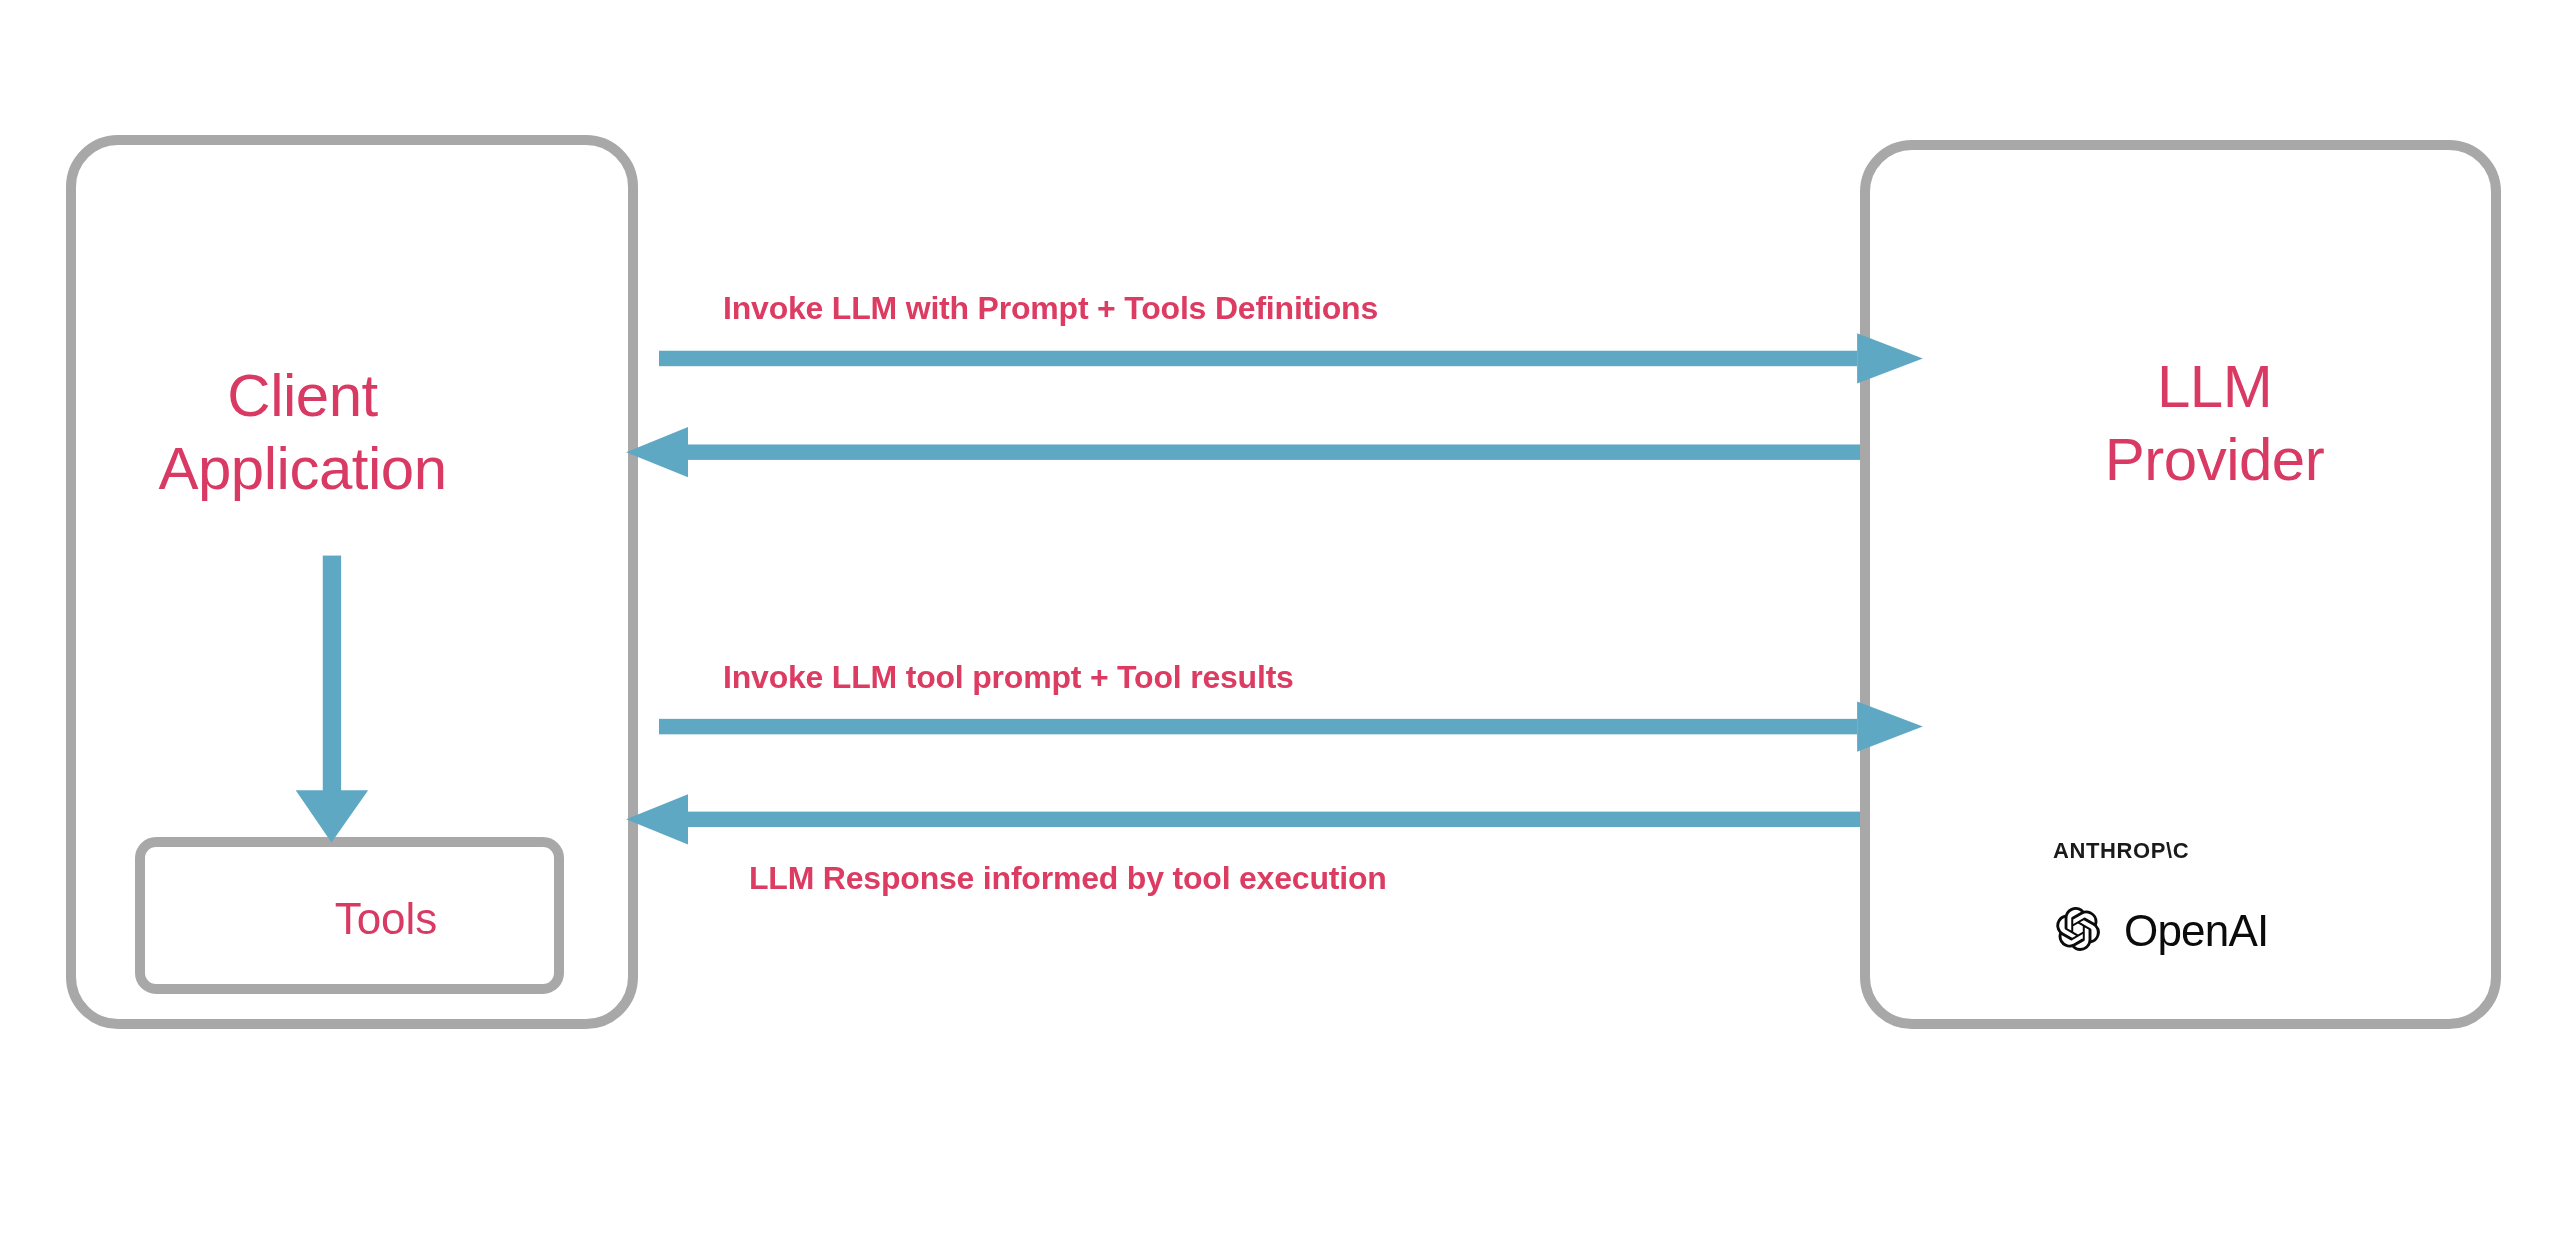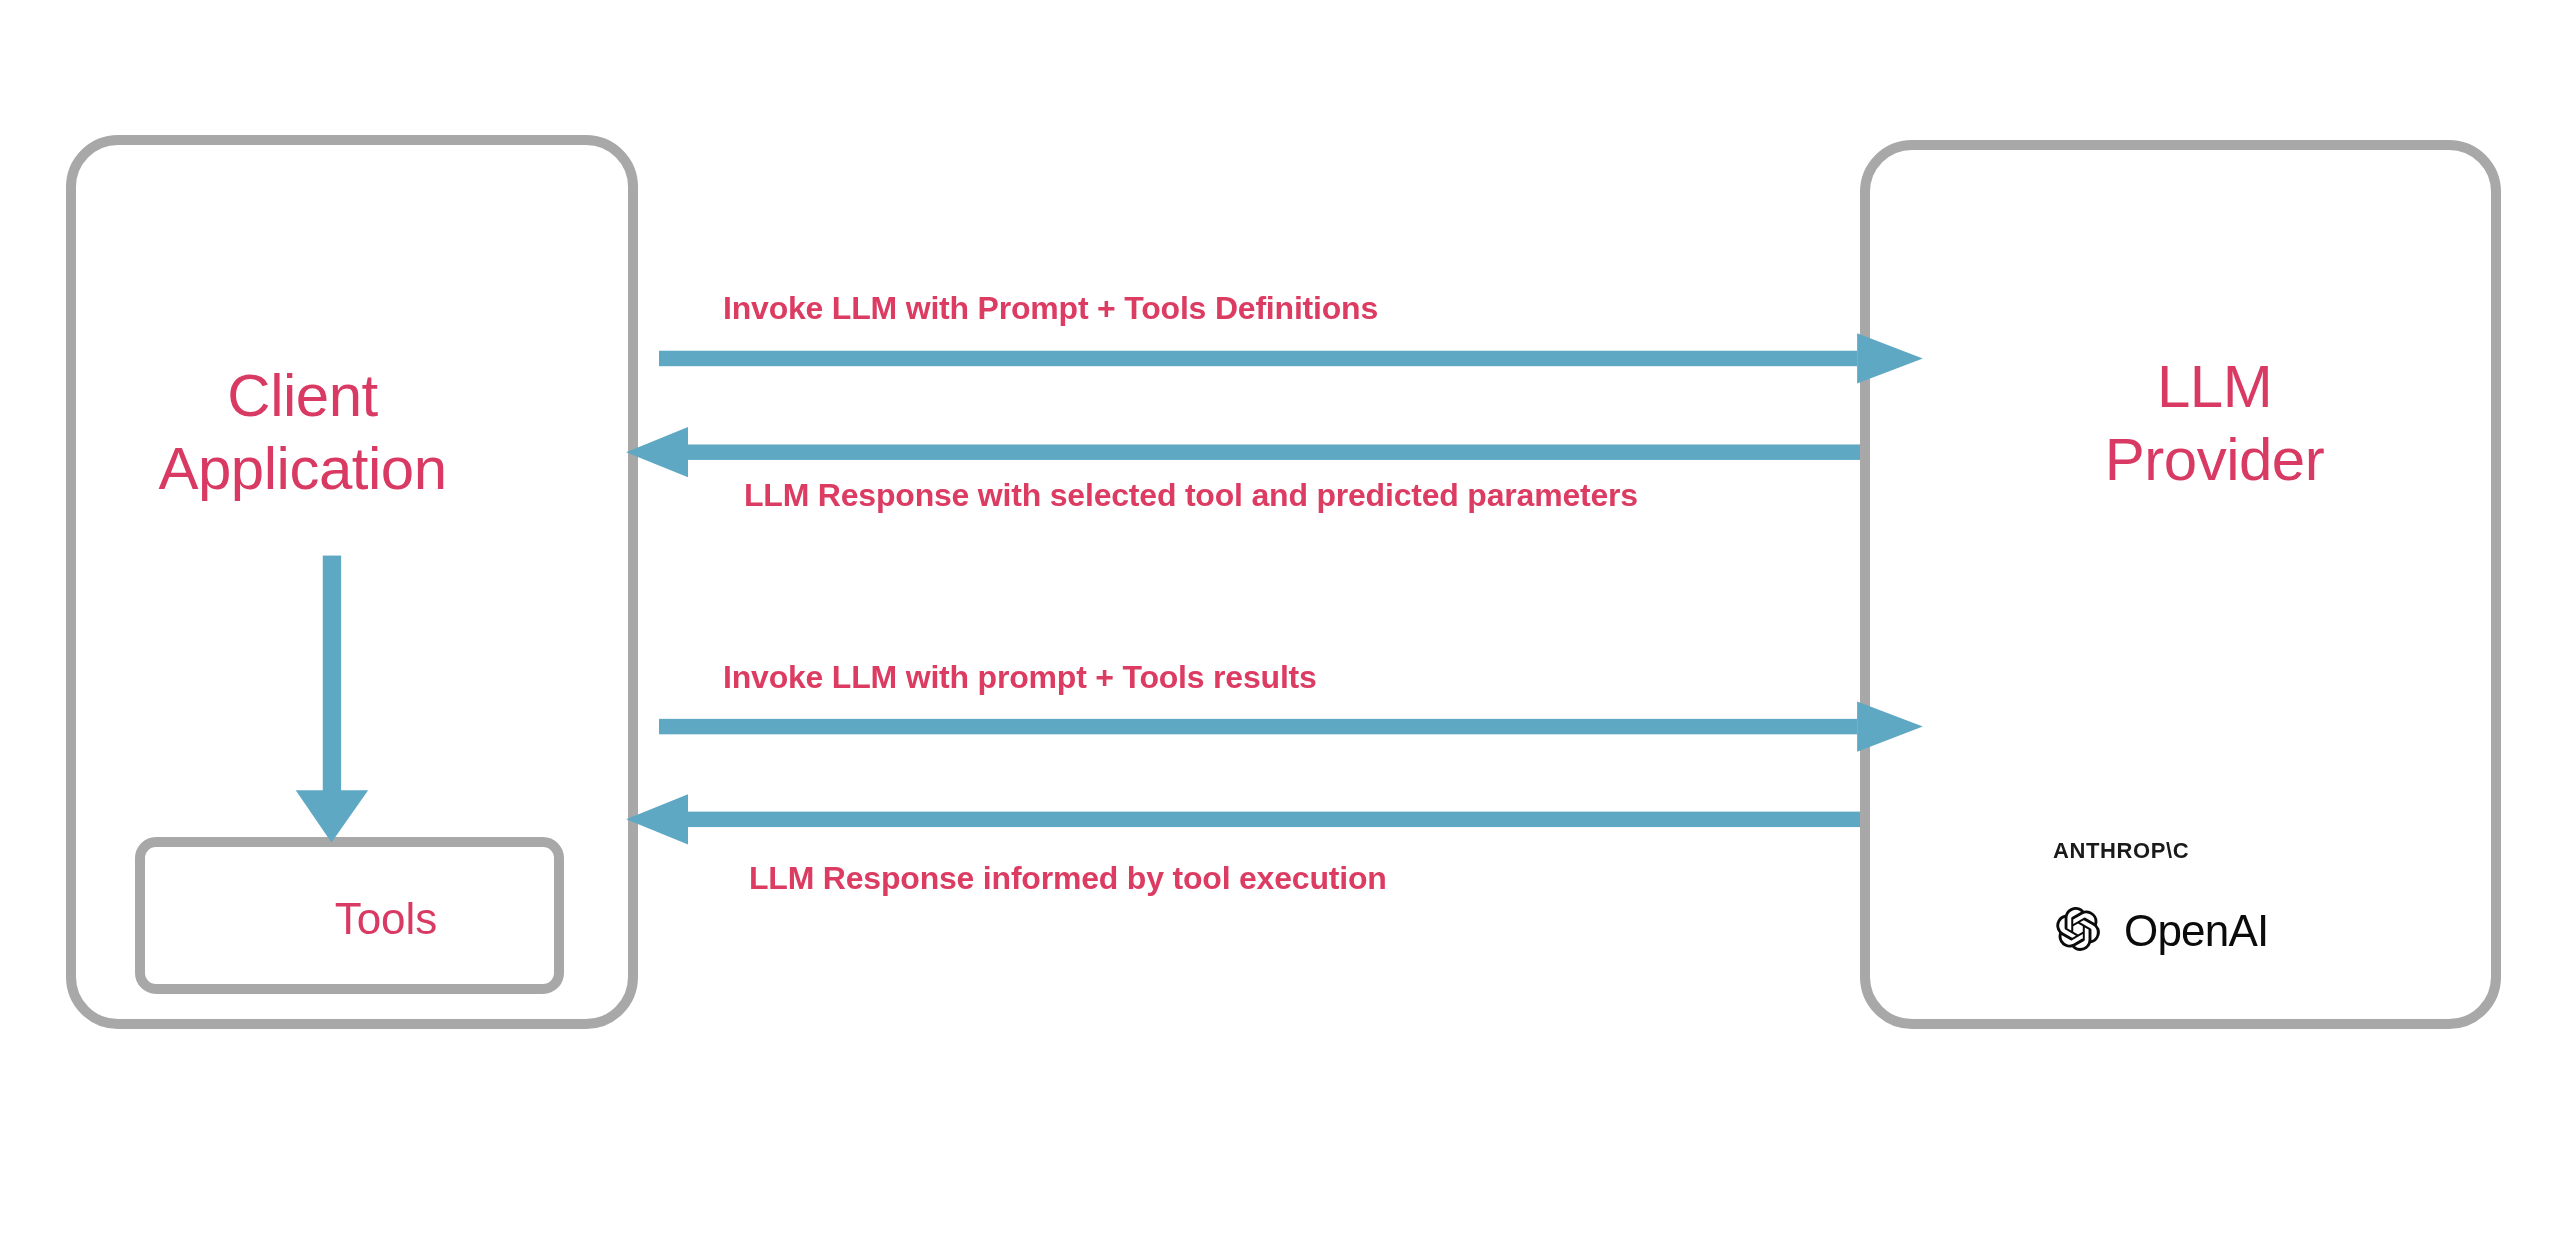--- a/index.html
+++ b/index.html
@@ -168,22 +168,21 @@
   <div id="openai-lockup">
     <span>
       <svg width="44" height="44" viewBox="0 0 24 24" aria-hidden="true">
         <path fill="#0b0b0b" d="M22.282 9.821a5.985 5.985 0 0 0-.516-4.91 6.046 6.046 0 0 0-6.51-2.9A6.065 6.065 0 0 0 4.981 4.18a5.985 5.985 0 0 0-3.998 2.9 6.046 6.046 0 0 0 .743 7.097 5.98 5.98 0 0 0 .51 4.911 6.051 6.051 0 0 0 6.515 2.9A5.985 5.985 0 0 0 13.26 24a6.056 6.056 0 0 0 5.772-4.206 5.99 5.99 0 0 0 3.997-2.9 6.056 6.056 0 0 0-.747-7.073ZM13.26 22.43a4.476 4.476 0 0 1-2.876-1.04l.141-.081 4.779-2.758a.795.795 0 0 0 .392-.681v-6.737l2.02 1.168a.071.071 0 0 1 .038.052v5.583a4.504 4.504 0 0 1-4.494 4.494ZM3.6 18.304a4.47 4.47 0 0 1-.535-3.014l.142.085 4.783 2.759a.77.77 0 0 0 .78 0l5.843-3.369v2.332a.08.08 0 0 1-.33.062L9.74 19.95a4.5 4.5 0 0 1-6.14-1.646ZM2.34 7.896a4.485 4.485 0 0 1 2.366-1.973V11.6a.766.766 0 0 0 .388.676l5.815 3.355-2.02 1.168a.076.076 0 0 1-.071 0l-4.83-2.786A4.504 4.504 0 0 1 2.34 7.872Zm16.597 3.855-5.833-3.387L15.119 7.2a.076.076 0 0 1 .071 0l4.83 2.791a4.494 4.494 0 0 1-.676 8.105v-5.678a.79.79 0 0 0-.407-.667Zm2.01-3.023-.141-.085-4.774-2.782a.776.776 0 0 0-.785 0L9.409 9.23V6.897a.066.066 0 0 1 .028-.061l4.83-2.787a4.5 4.5 0 0 1 6.68 4.66Zm-12.64 4.135-2.02-1.164a.08.08 0 0 1-.038-.057V6.075a4.5 4.5 0 0 1 7.375-3.453l-.142.08-4.778 2.758a.795.795 0 0 0-.393.681Zm1.097-2.365 2.602-1.5 2.607 1.5v2.999l-2.597 1.5-2.607-1.5Z"></path>
       </svg>
     </span>
     <span id="openai-wordmark">OpenAI</span>
   </div>
 
   <div id="label-1" class="flow-label">Invoke LLM with Prompt + Tools Definitions</div>
-  <div id="label-2" class="flow-label">LLM Response with selected tool and predicted parameters</div>
-  <div id="label-3" class="flow-label">Invoke LLM with prompt + Tools results</div>
+  <div id="label-3" class="flow-label">Invoke LLM tool prompt + Tool results</div>
   <div id="label-4" class="flow-label">LLM Response informed by tool execution</div>
 
 
   <svg id="arrow-layer" viewBox="0 0 2666 1302" xmlns="http://www.w3.org/2000/svg">
 
     <g>
       <rect x="682" y="363" width="1240" height="16" fill="#5fa8c4"></rect>
       <polygon points="1922,345 1990,371 1922,397" fill="#5fa8c4"></polygon>
     </g>
 

